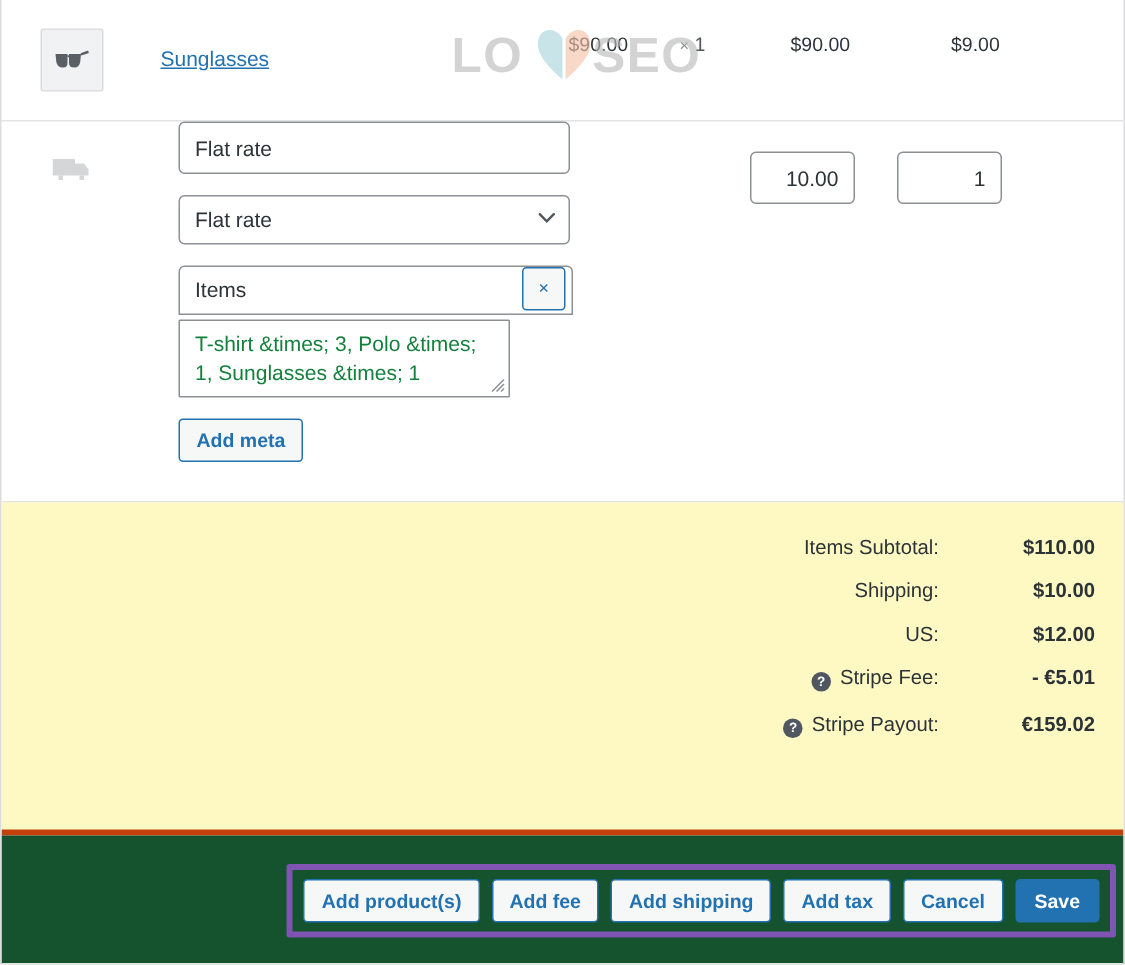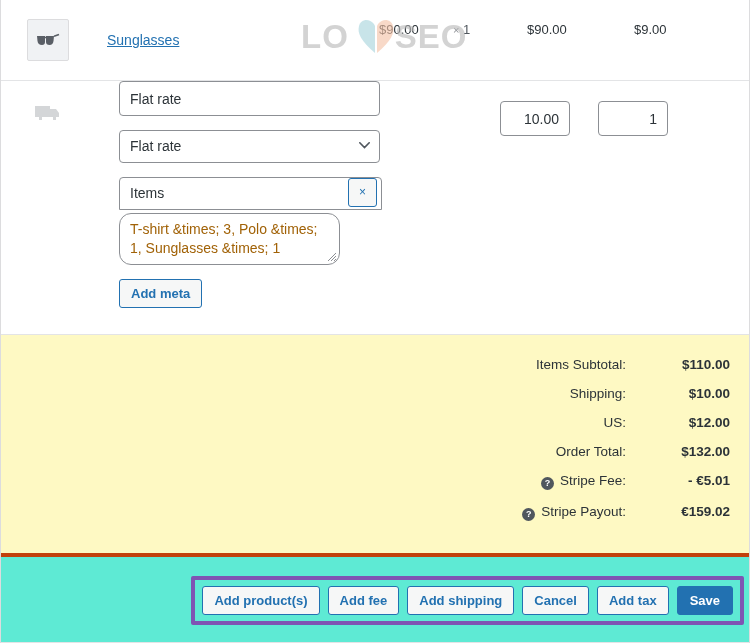--- a/index.html
+++ b/index.html
@@ -134,25 +134,25 @@
     line-height: 31px;
   }
   .meta-val {
     position: relative;
     display: block;
     width: 221px;
     min-height: 52px;
     margin-top: 3px;
     padding: 6px 10px;
     border: 1px solid #8c8f94;
-    border-radius: 12px;
+    border-radius: 1px;
     background: #fff;
     font-size: 14px;
     line-height: 19px;
-    color: #a16207;
+    color: #15803d;
     word-break: break-word;
   }
   .resize-grip {
     position: absolute;
     right: 2px; bottom: 2px;
     width: 12px; height: 12px;
   }
   .btn-x {
     position: absolute;
     left: 229px; top: 1px;
@@ -209,21 +209,21 @@
     text-align: center;
     margin-right: 6px;
     vertical-align: -1px;
     cursor: help;
   }
 
   
   .actions {
     position: relative;
     height: 86px;
-    background: #5eead4;
+    background: #14532d;
   }
   .action-highlight {
     position: absolute;
     right: 5px; top: 19px;
     border: 4px solid #7f54b3;
     border-radius: 2px;
     padding: 6px 7px;
     display: flex;
     gap: 8px;
     align-items: center;
@@ -333,44 +333,40 @@
         </tr>
         <tr>
           <td class="t-label">Shipping:</td>
           <td class="t-value">$10.00</td>
         </tr>
         <tr>
           <td class="t-label">US:</td>
           <td class="t-value">$12.00</td>
         </tr>
         <tr>
-          <td class="t-label">Order Total:</td>
-          <td class="t-value">$132.00</td>
-        </tr>
-        <tr>
           <td class="t-label">
             <span class="help-dot">?</span><span>Stripe Fee:</span>
           </td>
           <td class="t-value">- €5.01</td>
         </tr>
         <tr>
           <td class="t-label">
             <span class="help-dot">?</span><span>Stripe Payout:</span>
           </td>
           <td class="t-value">€159.02</td>
         </tr>
       </tbody>
     </table>
   </div>
 
   <div class="actions">
     <div class="action-highlight">
       <span class="btn-outline">Add product(s)</span>
       <span class="btn-outline">Add fee</span>
       <span class="btn-outline">Add shipping</span>
+      <span class="btn-outline">Add tax</span>
       <span class="btn-outline">Cancel</span>
-      <span class="btn-outline">Add tax</span>
       <span class="btn-primary">Save</span>
     </div>
     <div class="bottom-rule"></div>
   </div>
 
 </div>
 
 </body></html>

